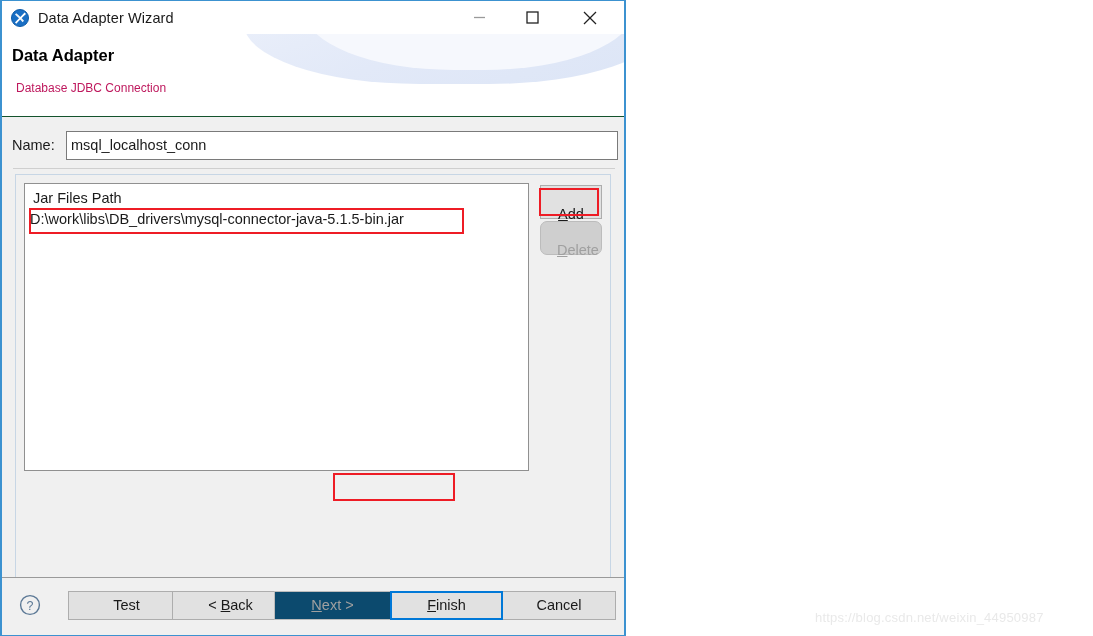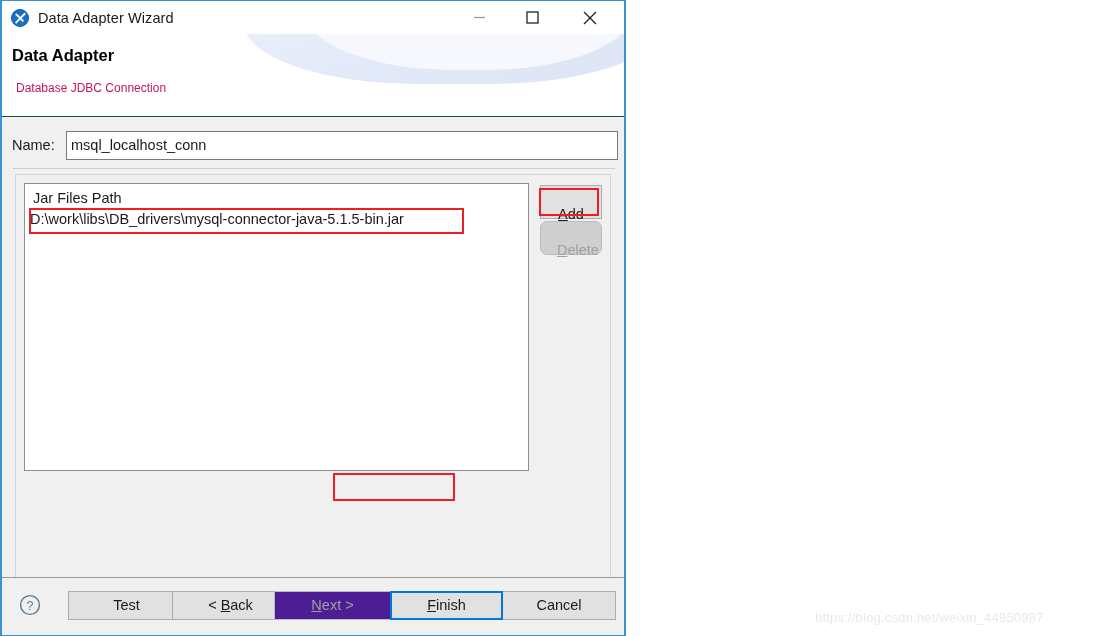--- a/index.html
+++ b/index.html
@@ -278,21 +278,21 @@
     font-family: "Liberation Sans", sans-serif;
     font-size: 14.5px;
     color: #1a1a1a;
     text-align: center;
     padding: 0;
     line-height: 27px;
   }
   #btn-test   { left: 51px;  width: 117px; margin-left: 15px; }
   #btn-back   { left: 170px; width: 117px; }
   #btn-next   { left: 272px; width: 117px;
-                color: #a0a0a0; background: #4c1d95; border-color: #bcbcbc; }
+                color: #a0a0a0; background: #0c4a6e; border-color: #bcbcbc; }
   #btn-finish { left: 388px; width: 113px;
                 border: 2px solid #0078d7; line-height: 25px; }
   #btn-cancel { left: 500px; width: 114px; }
 
   
   #watermark {
     position: absolute;
     left: 815px;
     top: 610px;
     font-size: 13px;

